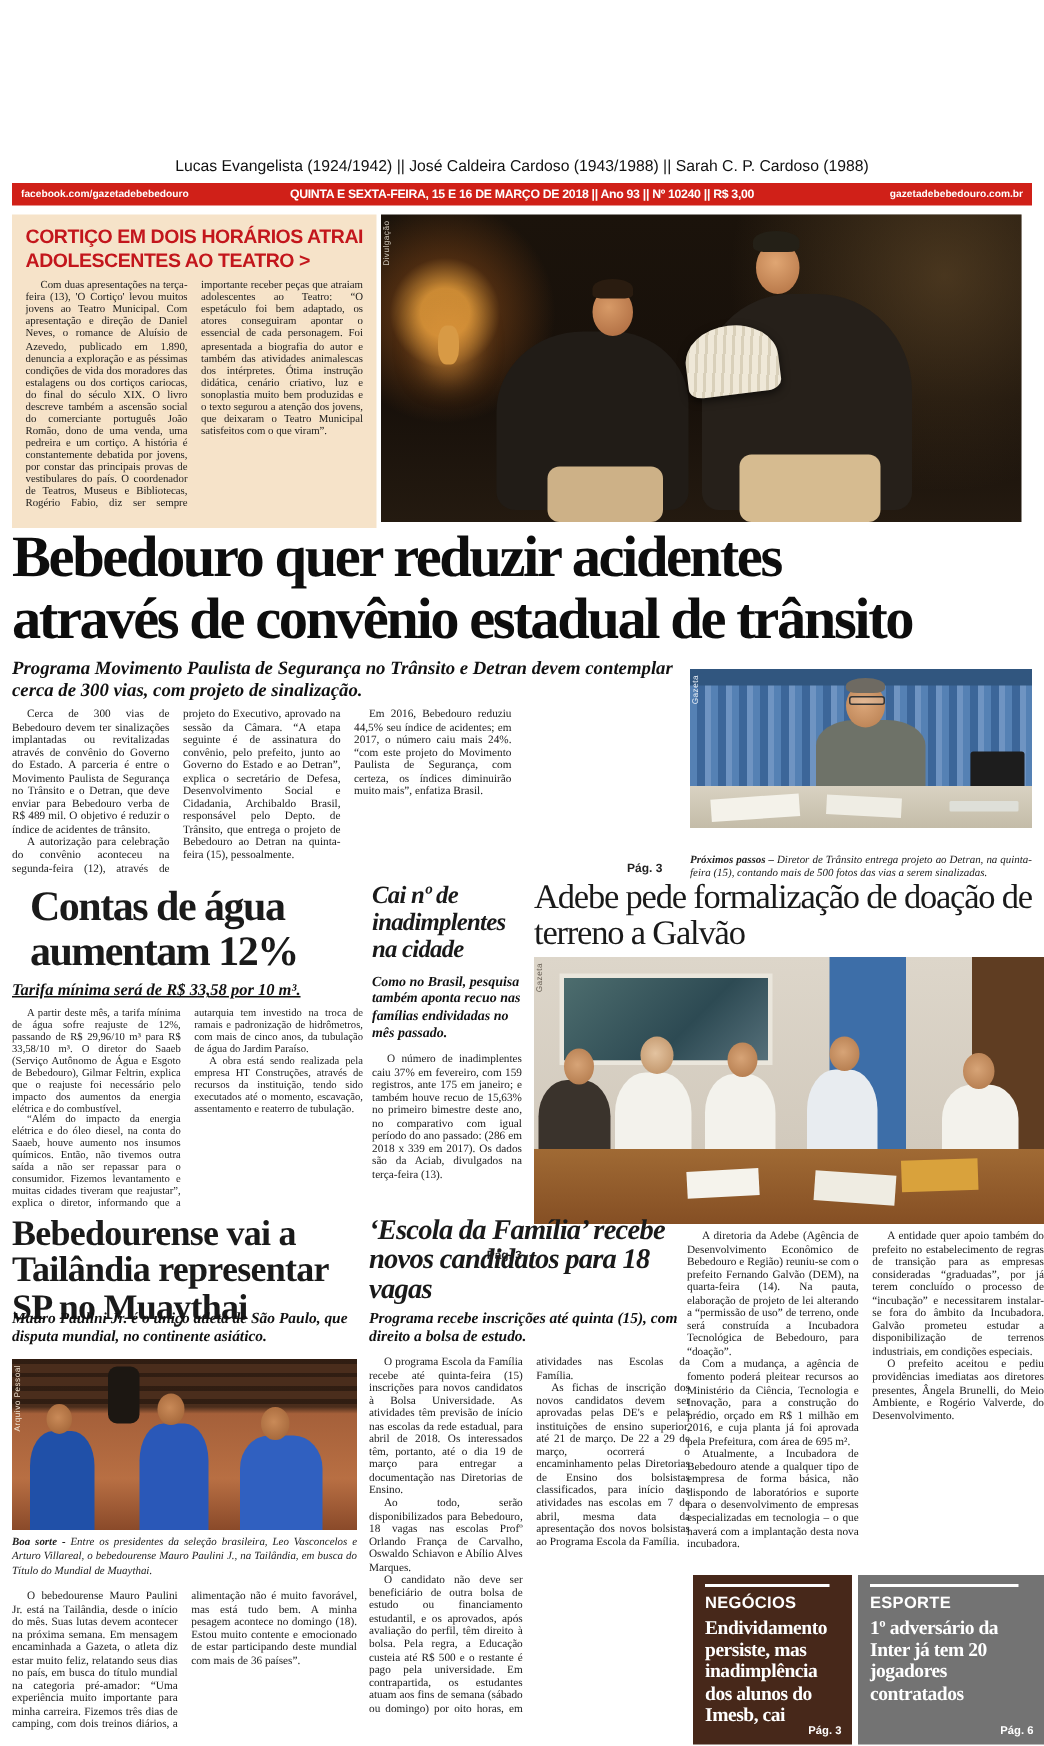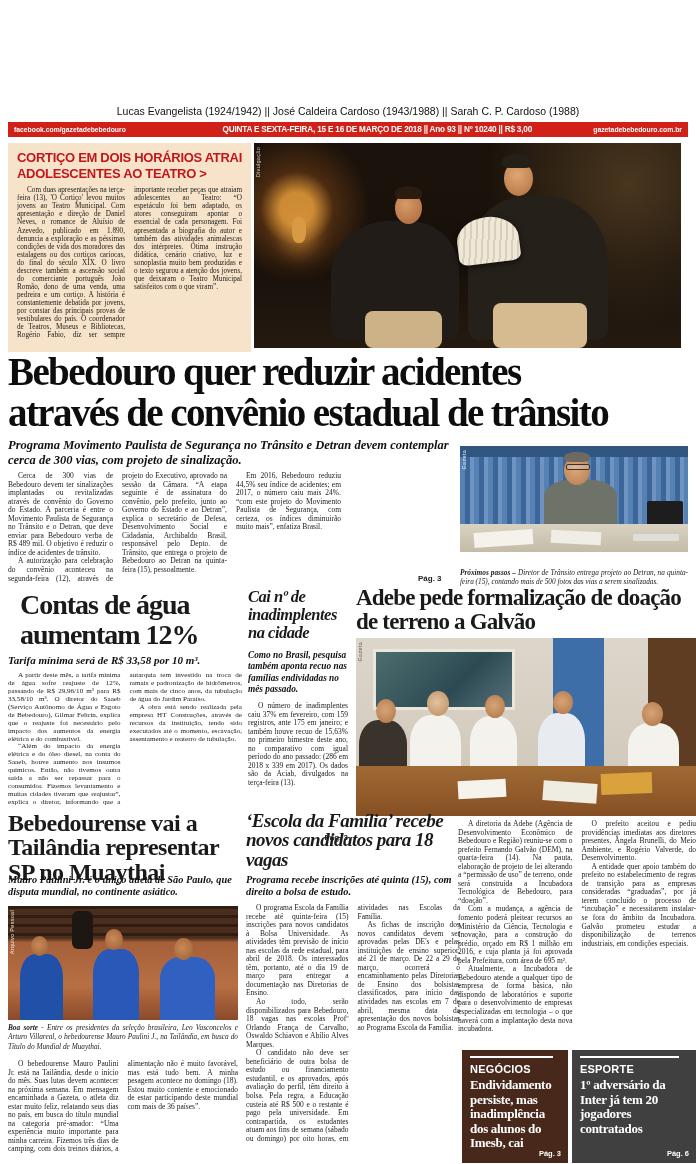--- a/index.html
+++ b/index.html
@@ -9,21 +9,21 @@
   
   .brand-wrap{position:absolute;left:0;top:2px;width:696px;height:102px;display:flex;
               align-items:center;justify-content:center;overflow:hidden;}
   .brand{font-family:"DejaVu Serif",serif;font-weight:bold;font-size:76px;letter-spacing:-3px;
          transform:scale(0.86,1.18);white-space:nowrap;color:#000;}
   .founders{position:absolute;left:0;top:105px;width:696px;text-align:center;
             font-family:"Liberation Sans",sans-serif;font-size:10.5px;color:#111;}
   .redbar{position:absolute;left:8px;top:122px;width:680px;height:15px;background:#d02018;
           display:flex;align-items:center;font-family:"Liberation Sans",sans-serif;color:#fff;}
   .redbar .rb-left{font-size:6.8px;font-weight:bold;padding-left:6px;width:150px;}
-  .redbar .rb-center{flex:1;text-align:right;font-size:8.2px;font-weight:bold;letter-spacing:-0.2px;}
+  .redbar .rb-center{flex:1;text-align:center;font-size:8.2px;font-weight:bold;letter-spacing:-0.2px;}
   .redbar .rb-right{font-size:6.8px;font-weight:bold;padding-right:6px;width:150px;text-align:right;}
 
   
   .bodytext{font-size:7.5px;line-height:1.14;text-align:justify;overflow:hidden;}
   .bodytext p{margin:0;text-indent:10px;}
   .cols-2{column-count:2;column-gap:9px;column-fill:auto;}
   .cols-4{column-count:4;column-gap:9px;column-fill:auto;}
   .deck{font-weight:bold;font-style:italic;color:#111;}
   .pag{font-weight:bold;font-size:8px;color:#222;font-family:"Liberation Sans",sans-serif;}
   .caption{font-size:7.3px;line-height:1.28;font-style:italic;color:#222;text-align:justify;}
@@ -74,32 +74,32 @@
   .d-head{left:45.5%;top:9%;width:26px;height:29px;background:radial-gradient(circle at 45% 45%,#dca77a,#b57c4e);border-radius:50%;}
   .d-hair{left:45.5%;top:6%;width:26px;height:10px;background:#6e6a62;border-radius:50% 50% 30% 30%;}
   .d-glasses{left:46.5%;top:17%;width:22px;height:4px;border:1px solid #333;border-radius:2px;background:rgba(255,255,255,.2);}
   .d-monitor{right:2%;bottom:22%;width:36px;height:28px;background:#1d1d1d;border-radius:2px;}
   .d-keyb{right:4%;bottom:10%;width:46px;height:7px;background:#dedfd8;border-radius:1px;}
   .detran-caption{position:absolute;left:460px;top:556px;width:228px;margin-top:12px;}
 
   
   .agua-headline{position:absolute;left:20px;top:590px;width:240px;font-weight:bold;
                  font-size:28px;line-height:1.08;letter-spacing:-1px;}
-  .agua-deck{position:absolute;left:8px;top:654px;width:240px;font-size:11px;}
+  .agua-deck{position:absolute;left:8px;top:654px;width:240px;font-size:11px;text-decoration:underline;}
   .agua-body{position:absolute;left:8px;top:672px;width:234px;height:140px;font-size:7.1px;line-height:1.12;}
 
   
   .inad-headline{position:absolute;left:248px;top:588px;width:106px;font-weight:bold;font-style:italic;
                  font-size:16.5px;line-height:1.08;letter-spacing:-0.5px;}
   .inad-deck{position:absolute;left:248px;top:650px;width:104px;font-size:9.3px;line-height:1.22;}
   .inad-body{position:absolute;left:248px;top:702px;width:100px;height:126px;}
   .inad-pag{position:absolute;left:248px;top:826px;width:100px;text-align:right;}
 
   
-  .adebe-headline{position:absolute;left:356px;top:586px;width:340px;font-weight:bold;
+  .adebe-headline{position:absolute;left:356px;top:586px;width:340px;font-weight:normal;
                   font-size:23px;line-height:1.05;letter-spacing:-0.8px;}
   .adebe-photo{left:356px;top:638px;width:340px;height:178px;background:linear-gradient(180deg,#ddd6ca 0%,#d2cabd 70%,#c7bfae 100%);}
   .a-frame{left:5%;top:6%;width:40%;height:31%;background:linear-gradient(135deg,#4d6d6e,#2d4a53 60%,#56707a);border:3px solid #eae6dc;}
   .a-panel{left:58%;top:0;width:15%;height:76%;background:#3d6ea8;}
   .a-door{right:0;top:0;width:14%;height:86%;background:#5f3d22;}
   .a-table{left:0;bottom:0;width:100%;height:28%;background:linear-gradient(180deg,#a06a34,#854f24);}
   .a-doc1{left:30%;bottom:10%;width:14%;height:10%;background:#f5f3ec;transform:rotate(-3deg);}
   .a-doc2{left:55%;bottom:8%;width:16%;height:11%;background:#efece2;transform:rotate(4deg);}
   .a-folder{left:72%;bottom:12%;width:15%;height:12%;background:#d9a23c;transform:rotate(-2deg);}
   .p-head{position:absolute;border-radius:50%;background:radial-gradient(circle at 45% 45%,#d7a477,#ad7446);}
@@ -129,21 +129,21 @@
 
   
   .escola-headline{position:absolute;left:246px;top:811px;width:214px;font-weight:bold;font-style:italic;
                    font-size:19px;line-height:1.02;letter-spacing:-0.5px;}
   .escola-deck{position:absolute;left:246px;top:874px;width:214px;font-size:10.3px;line-height:1.2;}
   .escola-body{position:absolute;left:246px;top:904px;width:214px;height:256px;}
 
   
   .promo-box{position:absolute;top:1050px;height:113px;box-sizing:border-box;padding:6px 8px;color:#fff;}
   .promo-negocios{left:462px;width:106px;background:#47281a;}
-  .promo-esporte{left:572px;width:124px;background:#404040;}
+  .promo-esporte{left:572px;width:124px;background:#737373;}
   .promo-rule{height:2px;background:#fff;width:92%;margin-bottom:5px;}
   .promo-kicker{font-family:"Liberation Sans",sans-serif;font-weight:bold;font-size:11px;letter-spacing:0.2px;margin-bottom:3px;}
   .promo-title{font-weight:bold;font-size:13px;line-height:1.12;letter-spacing:-0.3px;}
   .promo-pag{position:absolute;right:7px;bottom:5px;font-family:"Liberation Sans",sans-serif;font-weight:bold;font-size:7.5px;color:#fff;}
 </style>
 </head>
 <body>
 
 <div id="page">
 
@@ -239,22 +239,22 @@
     <div class="shape a-table"></div>
     <div class="shape a-doc1"></div>
     <div class="shape a-doc2"></div>
     <div class="shape a-folder"></div>
     <span class="vcredit" style="left:1px;top:4px;color:#6b6257;">Gazeta</span>
   </div>
   <div class="bodytext cols-2 adebe-body">
       <p>A diretoria da Adebe (Agência de Desenvolvimento Econômico de Bebedouro e Região) reuniu-se com o prefeito Fernando Galvão (DEM), na quarta-feira (14). Na pauta, elaboração de projeto de lei alterando a “permissão de uso” de terreno, onde será construída a Incubadora Tecnológica de Bebedouro, para “doação”.</p>
       <p>Com a mudança, a agência de fomento poderá pleitear recursos ao Ministério da Ciência, Tecnologia e Inovação, para a construção do prédio, orçado em R$ 1 milhão em 2016, e cuja planta já foi aprovada pela Prefeitura, com área de 695 m².</p>
       <p>Atualmente, a Incubadora de Bebedouro atende a qualquer tipo de empresa de forma básica, não dispondo de laboratórios e suporte para o desenvolvimento de empresas especializadas em tecnologia – o que haverá com a implantação desta nova incubadora.</p>
+      <p>A entidade quer apoio também do prefeito no estabelecimento de regras de transição para as empresas consideradas “graduadas”, por já terem concluído o processo de “incubação” e necessitarem instalar-se fora do âmbito da Incubadora. Galvão prometeu estudar a disponibilização de terrenos industriais, em condições especiais.</p>
       <p>O prefeito aceitou e pediu providências imediatas aos diretores presentes, Ângela Brunelli, do Meio Ambiente, e Rogério Valverde, do Desenvolvimento.</p>
-      <p>A entidade quer apoio também do prefeito no estabelecimento de regras de transição para as empresas consideradas “graduadas”, por já terem concluído o processo de “incubação” e necessitarem instalar-se fora do âmbito da Incubadora. Galvão prometeu estudar a disponibilização de terrenos industriais, em condições especiais.</p>
     </div>
 
   <div class="muay-headline">Bebedourense vai a Tailândia representar SP no Muaythai</div>
   <div class="deck muay-deck">Mauro Paulini Jr. é o único atleta de São Paulo, que disputa mundial, no continente asiático.</div>
   <div class="photo muay-photo">
     <div class="shape m-beams"></div>
     <div class="shape m-bag"></div>
     <div class="m-t m-t1"></div>
     <div class="m-h m-h1"></div>
     <div class="m-t m-t2"></div>

